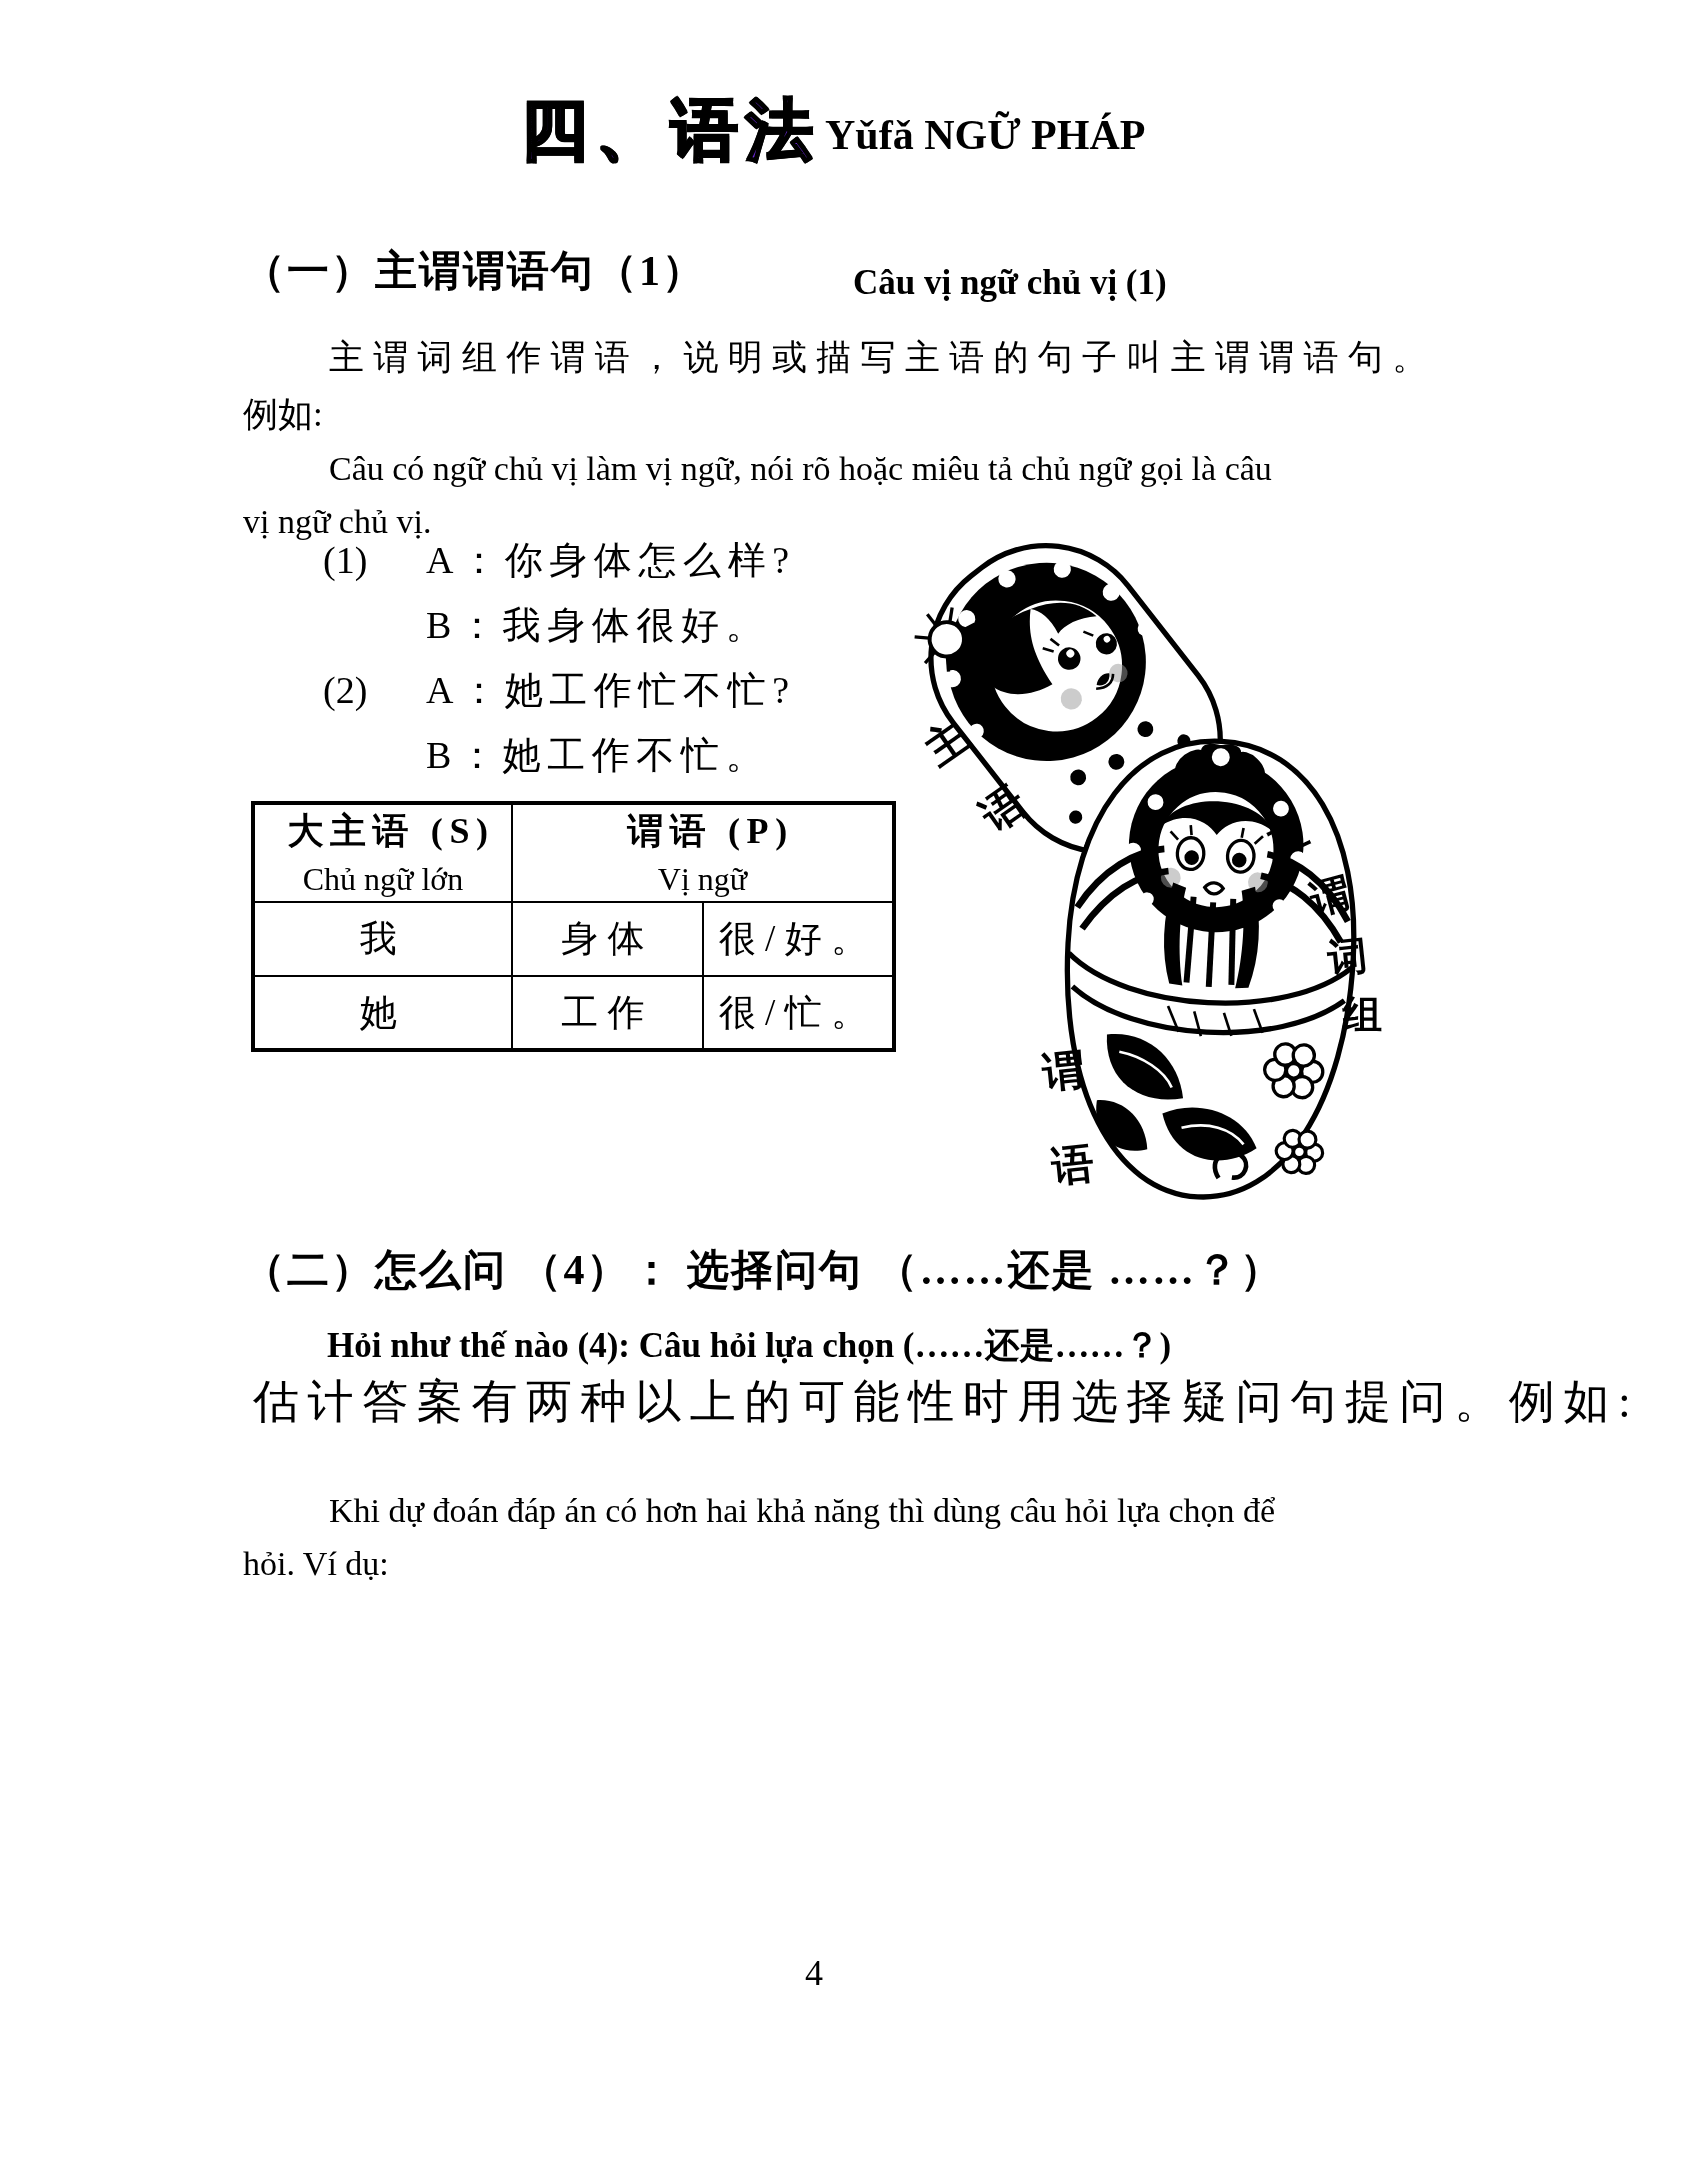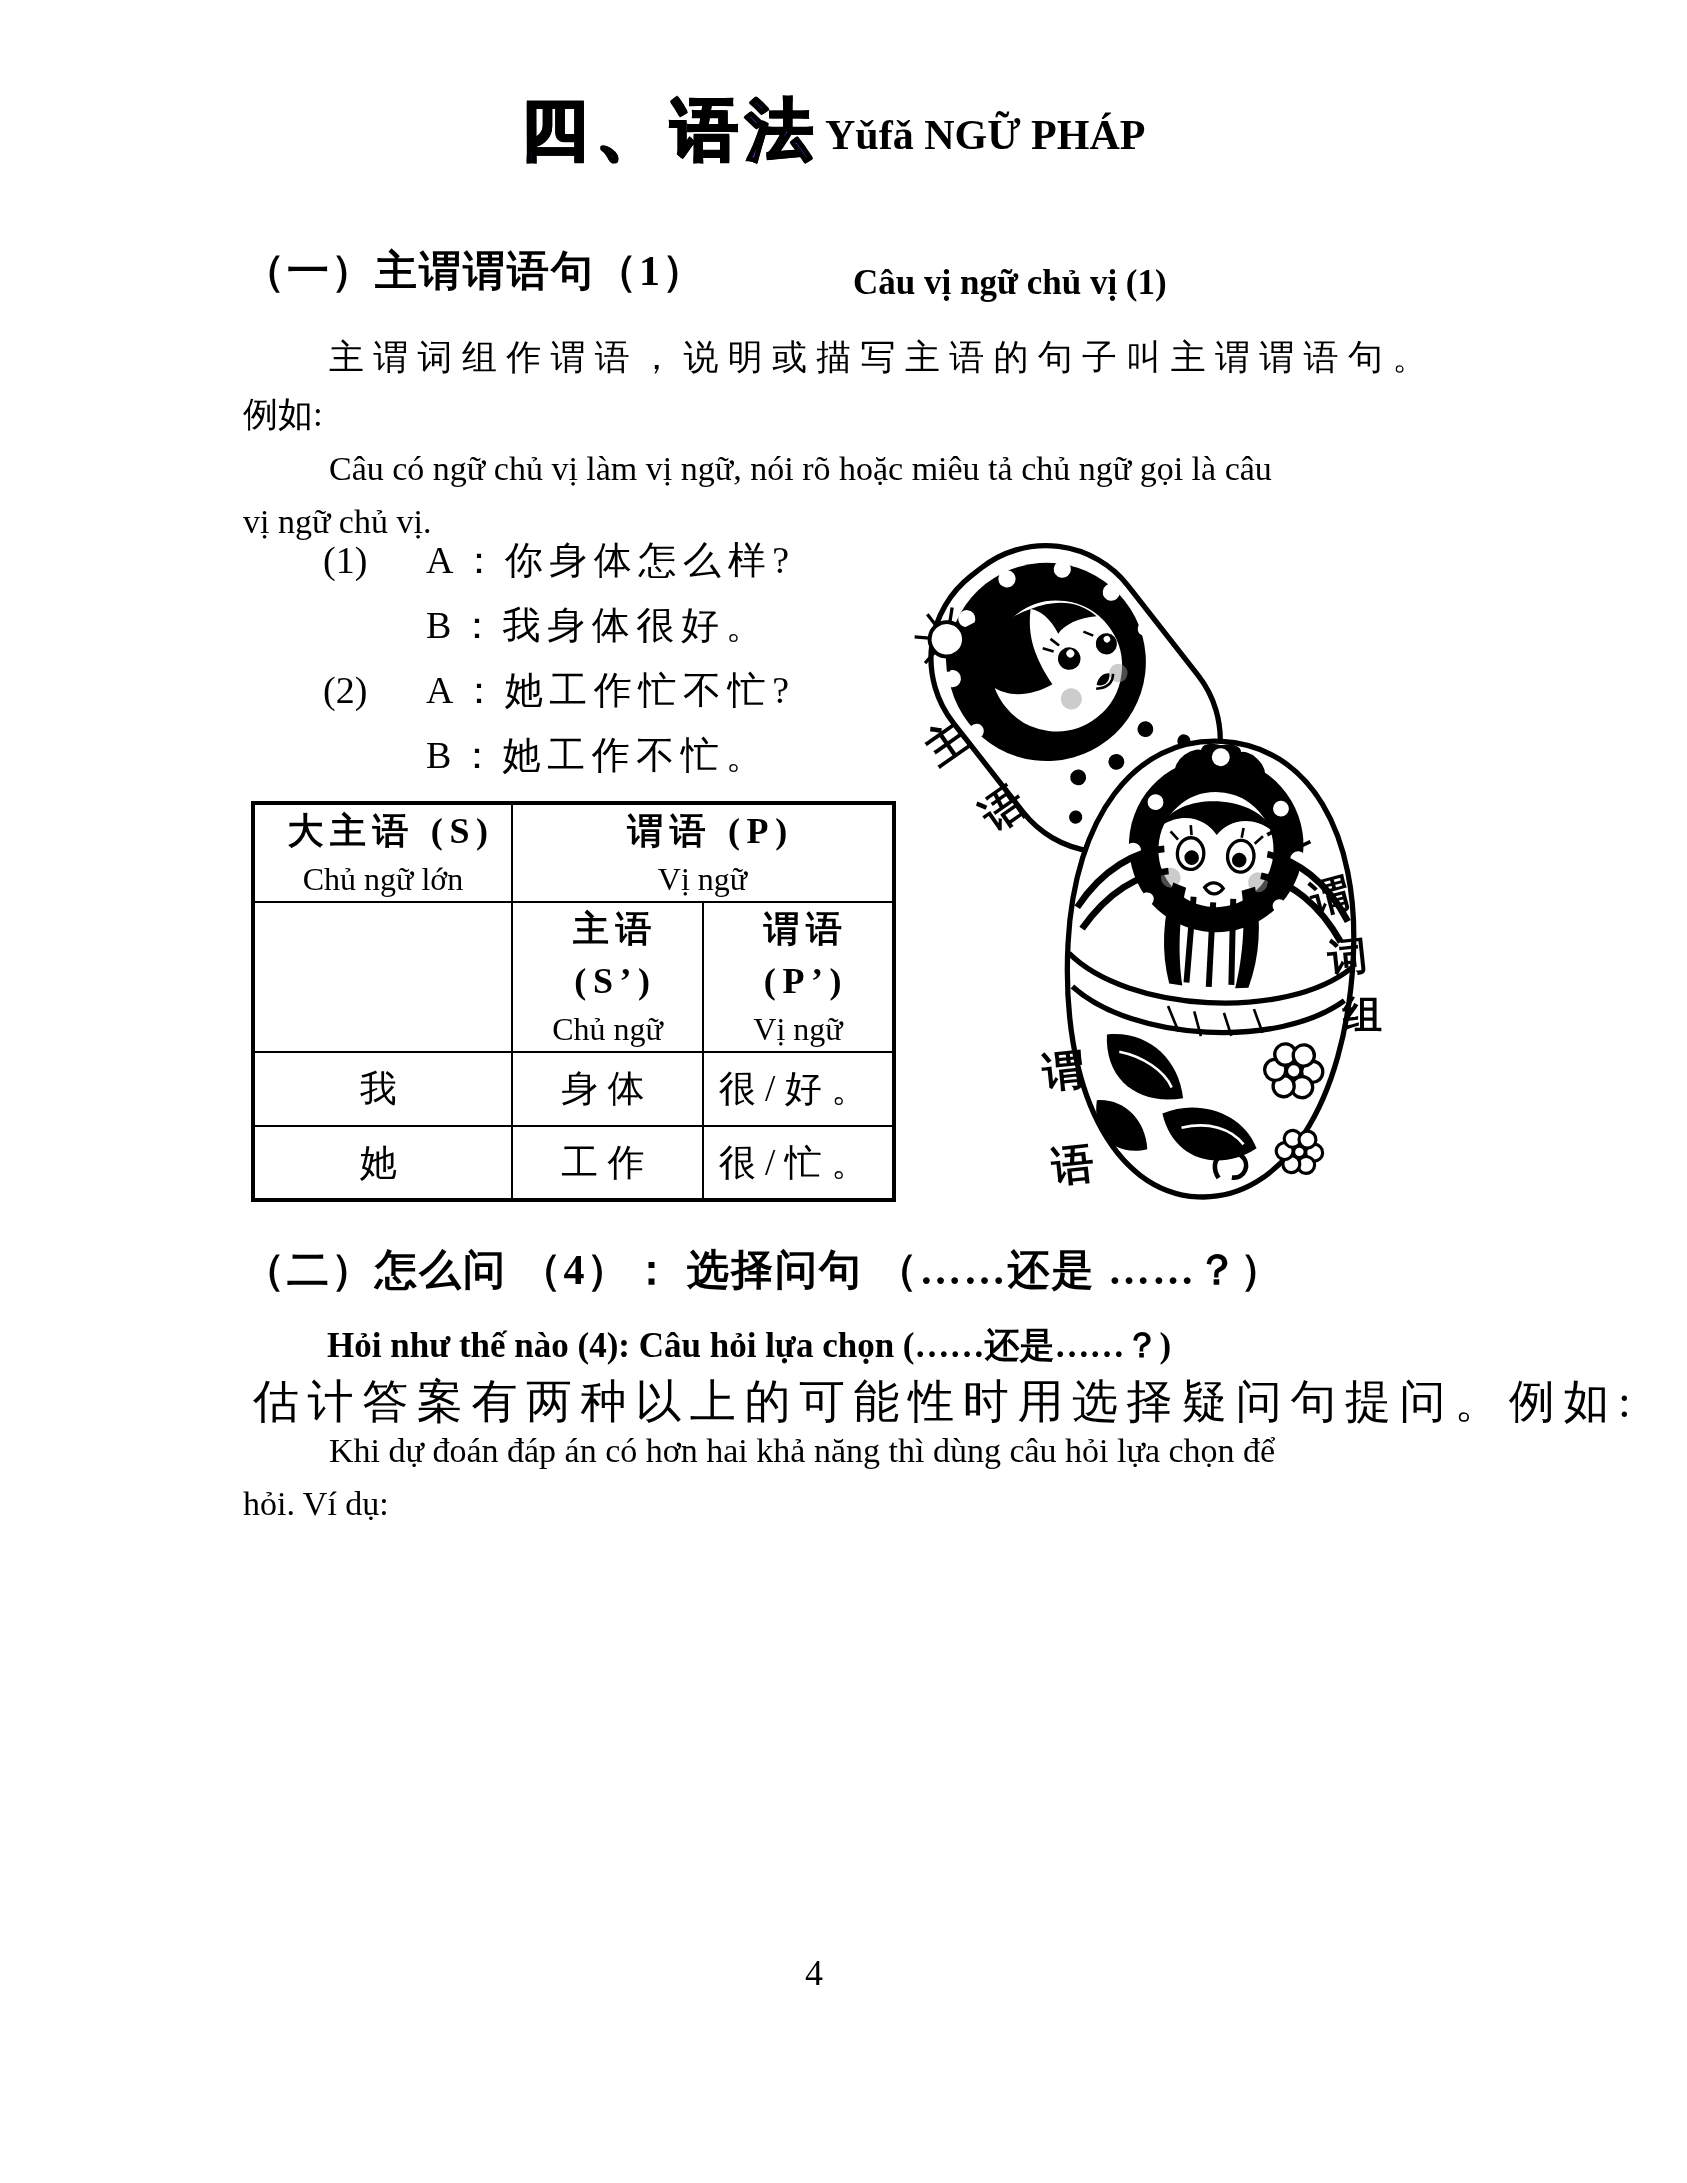--- a/index.html
+++ b/index.html
@@ -49,21 +49,21 @@
   .cell-zh{font-size:36px;font-weight:bold;letter-spacing:6.6px;line-height:52px;margin-left:16px;}
   .cell-vi{font-size:32px;line-height:44px;}
   .cell-data{font-size:37px;letter-spacing:9.3px;}
   .col1{width:256px;}.col2{width:205px;}.col3{width:184px;}
   .r1{height:99px;}.r2{height:112px;}.r3{height:74px;}.r4{height:74px;}
 
   
   .sec2-head{left:243px;top:1242px;}
   .sec2-vi{left:327px;top:1322px;}
   .sec2-zh-para{left:253px;top:1371px;font-size:46px;letter-spacing:8.6px;white-space:nowrap;}
-  .sec2-vi-para{left:243px;top:1424px;}
+  .sec2-vi-para{left:243px;top:1484px;}
 
   .page-num{left:761px;top:1952px;width:106px;text-align:center;font-size:36px;}
 
   svg text{font-family:"Liberation Serif","DejaVu Serif",serif;}
   .vlabel{font-weight:bold;fill:#000;}
 </style>
 </head>
 <body>
 
 <div class="abs title-row">
@@ -99,31 +99,20 @@
 
 <table class="grammar zh">
   <tbody>
       <tr class="r1">
     <td class="col1">
       <div class="cell-zh">大主语 (S)</div>
       <div class="cell-vi">Chủ ngữ lớn</div>
     </td>
     <td colspan="2">
       <div class="cell-zh">谓语 (P)</div>
-      <div class="cell-vi">Vị ngữ</div>
-    </td>
-  </tr>
-  <tr class="r2">
-    <td class="col1"></td>
-    <td class="col2">
-      <div class="cell-zh">主语 (S’)</div>
-      <div class="cell-vi">Chủ ngữ</div>
-    </td>
-    <td class="col3">
-      <div class="cell-zh">谓语 (P’)</div>
       <div class="cell-vi">Vị ngữ</div>
     </td>
   </tr>
   <tr class="r3">
     <td class="cell-data">我</td>
     <td class="cell-data">身体</td>
     <td class="cell-data">很/好。</td>
   </tr>
   <tr class="r4">
     <td class="cell-data">她</td>

